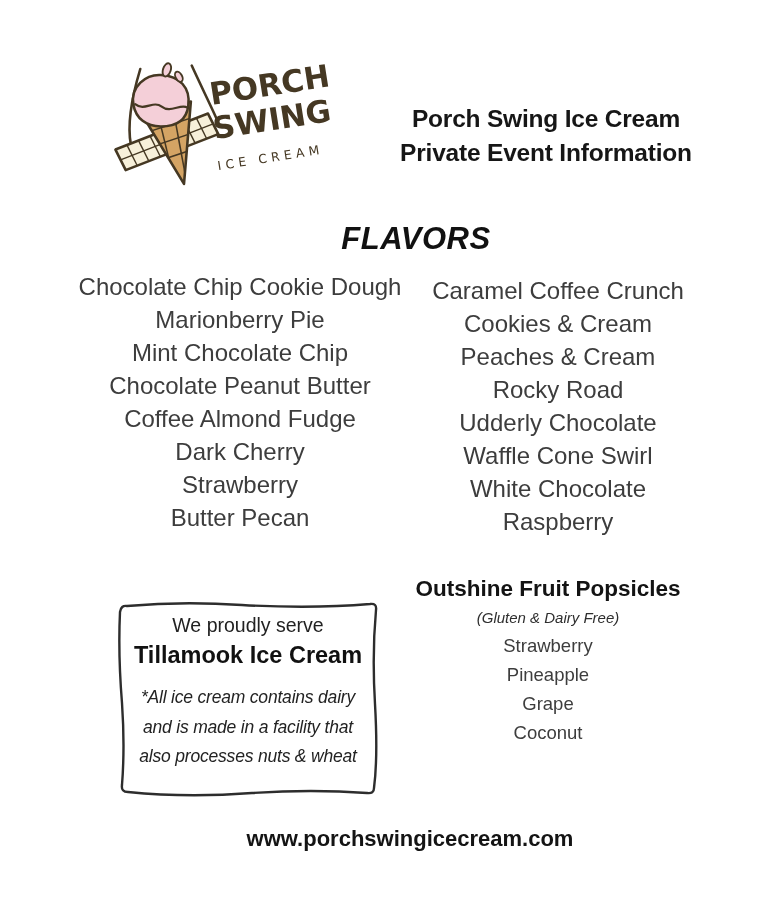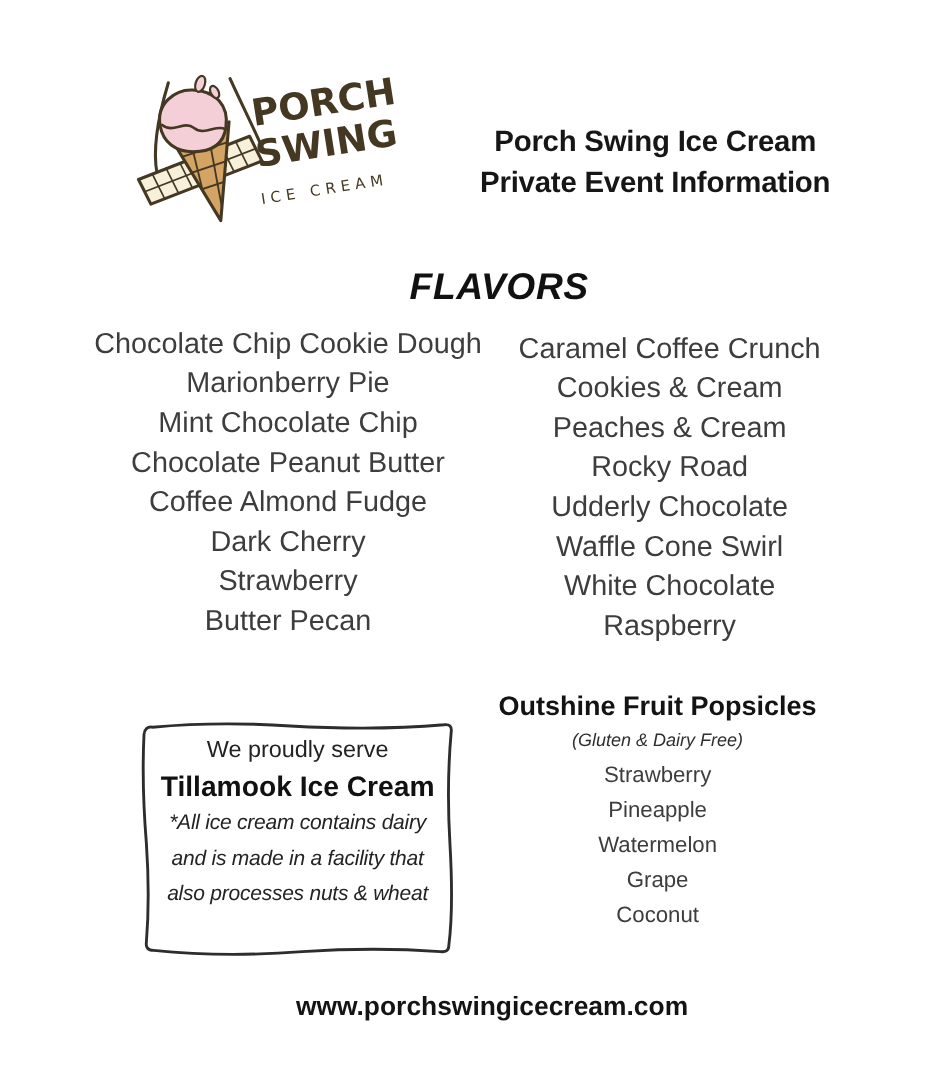--- a/index.html
+++ b/index.html
@@ -127,20 +127,21 @@
     color: #222222;
     line-height: 28px;
   }
   .tillamook-title {
     font-size: 23.5px;
     font-weight: bold;
     color: #111111;
     line-height: 32px;
   }
   .tillamook-disclaimer {
+    margin-top: 12px;
     font-size: 17.5px;
     font-style: italic;
     color: #232323;
     line-height: 29.5px;
     letter-spacing: -0.2px;
   }
   
   .footer {
     position: absolute;
     left: 30px;
@@ -241,21 +242,20 @@
     <li>Waffle Cone Swirl</li>
     <li>White Chocolate Raspberry</li>
   </ul>
 
   <div class="popsicles">
     <div class="popsicles-heading">Outshine Fruit Popsicles</div>
     <div class="popsicles-note">(Gluten &amp; Dairy Free)</div>
     <ul class="plain">
       <li>Strawberry</li>
       <li>Pineapple</li>
-      <li>Watermelon</li>
       <li>Grape</li>
       <li>Coconut</li>
     </ul>
   </div>
 
   <div class="tillamook-box">
     <svg class="box-border" viewBox="0 0 272 199" preserveAspectRatio="none">
       <path d="M8,13 Q9,6 15,7 Q70,2 130,6 Q200,10 258,5 Q265,4 264,11 Q260,55 263,105 Q266,158 262,189 Q262,195 255,194 Q200,190 140,194 Q75,199 16,193 Q9,193 10,186 Q13,148 10,104 Q6,55 8,13 Z" fill="#ffffff" stroke="#2d2d2d" stroke-width="2.4"></path>
     </svg>
     <div class="box-content">

